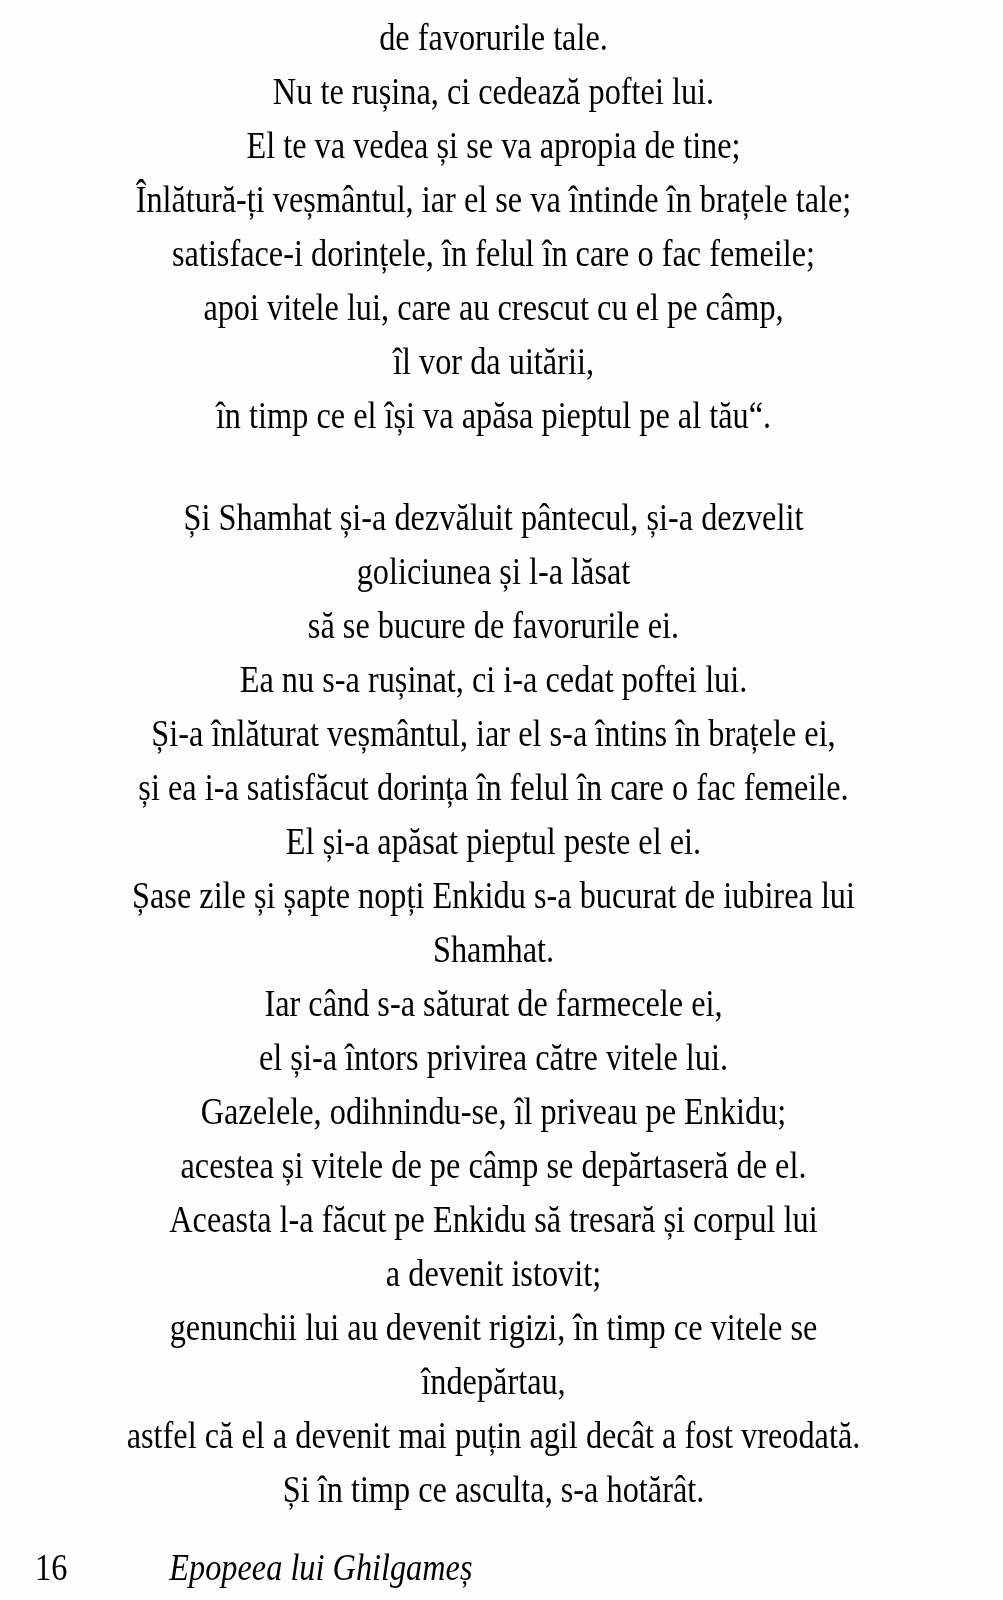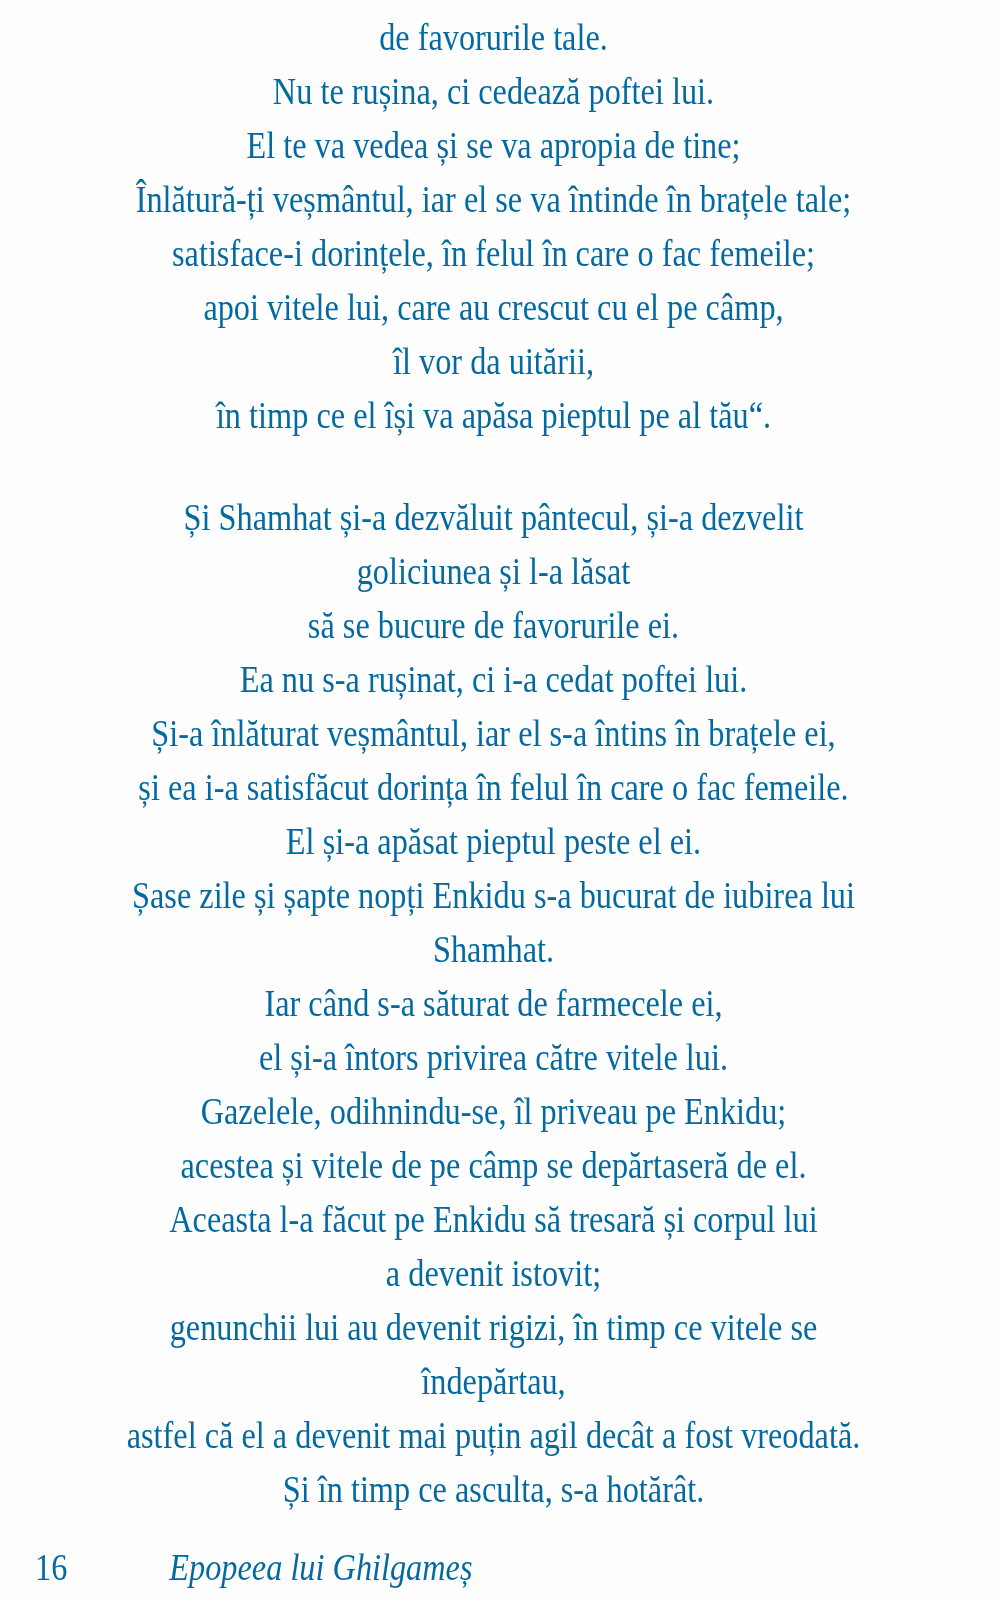--- a/index.html
+++ b/index.html
@@ -7,21 +7,21 @@
     padding: 0;
     background: #ffffff;
     overflow: hidden;
   }
   .page {
     position: relative;
     width: 1003px;
     height: 1600px;
     background: #fefefe;
     font-family: "Liberation Serif", serif;
-    color: #0369a1;
+    color: #000000;
   }
   .text-column {
     position: absolute;
     top: 10px;
     left: -8px;
     width: 1003px;
     transform: scaleX(0.85);
     transform-origin: 50% 0;
   }
   .poem-line {

